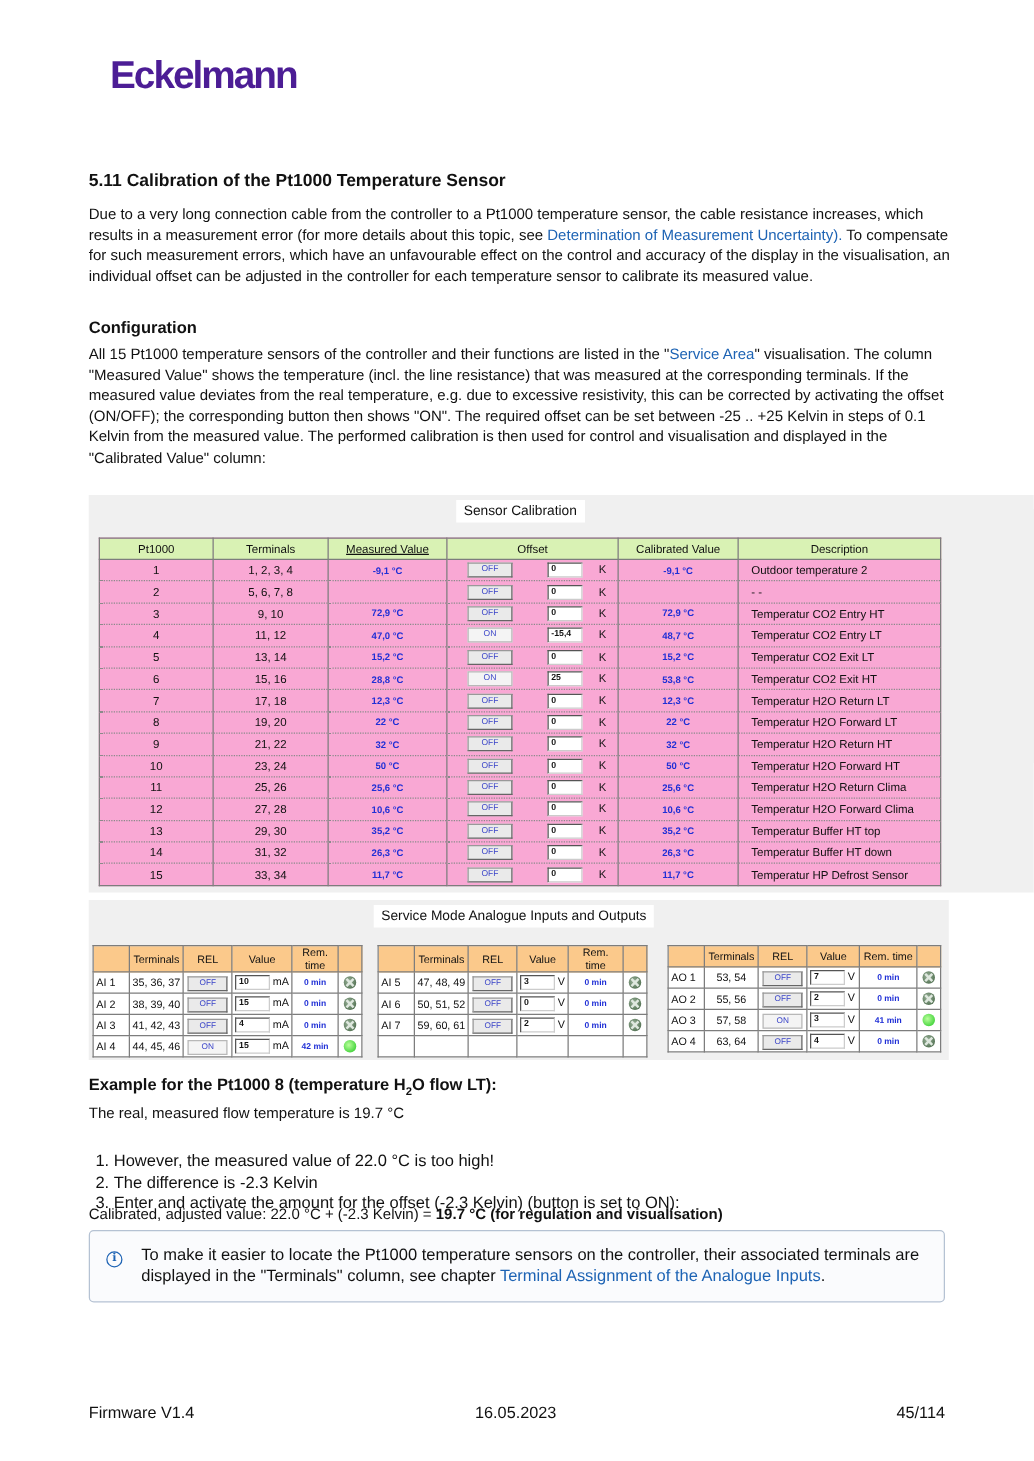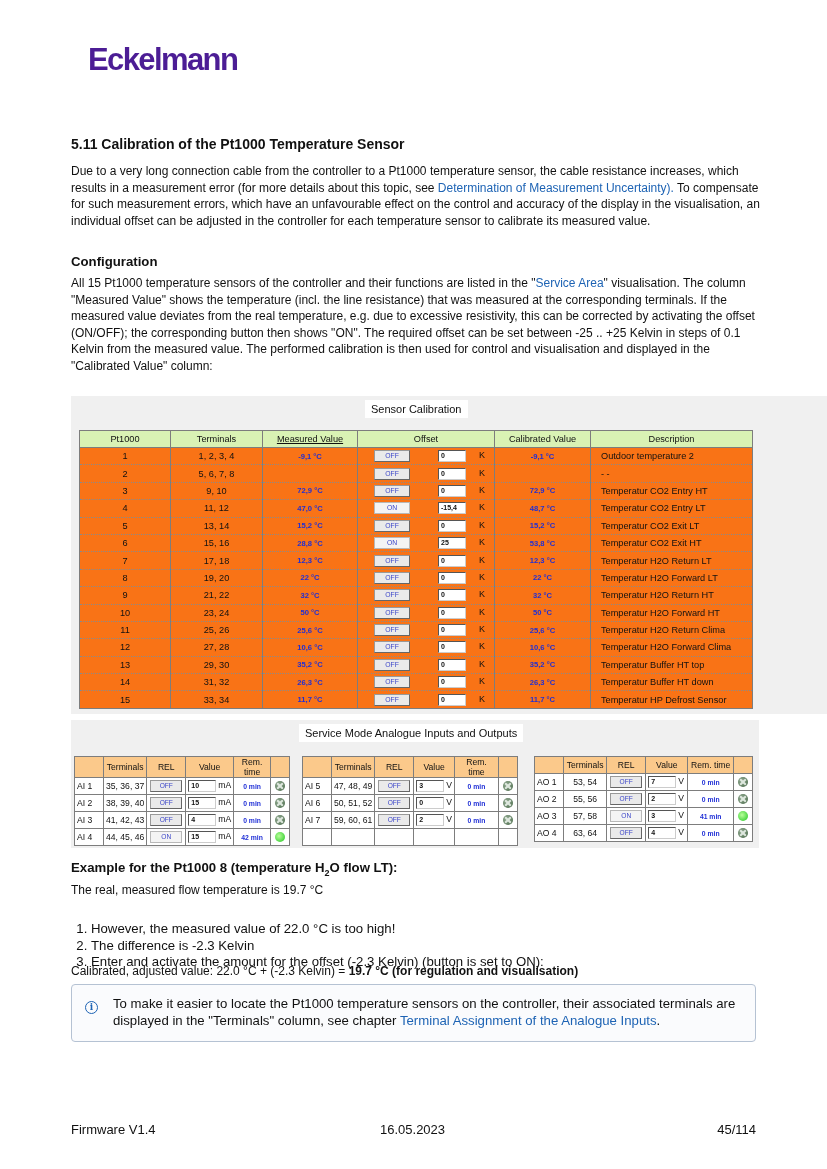--- a/index.html
+++ b/index.html
@@ -6,21 +6,21 @@
   body { width:827px; height:1169px; position:relative; font-family:"Liberation Sans", sans-serif; color:#111; overflow:hidden; }
   .logo { position:absolute; left:70px; top:42px; font-family:"Liberation Sans", sans-serif; font-weight:bold; font-size:31px; letter-spacing:-1.6px; color:#4c1d95;margin-left:18px; }
   .section-title { position:absolute; left:71px; top:136px; font-size:14px; font-weight:bold; }
   .para { position:absolute; left:71px; width:690px; font-size:12px; line-height:16.6px; }
   .link { color:#1d63b4; }
   .subhead { position:absolute; left:71px; font-size:13.2px; font-weight:bold; }
 
   
   .panel { position:absolute; left:71px; background:#f0f0f0; }
   .panel-title { position:absolute; background:#fff; font-size:11px; padding:3px 6px; }
-  table.grid { position:absolute; border-collapse:collapse; font-size:9.2px; background:#f97316; }
+  table.grid { position:absolute; border-collapse:collapse; font-size:9.2px; background:#f9a8d4; }
   table.grid th { background:#d9f2b4; font-weight:normal; border:1px solid #7d7d7d; height:16px; padding:0; }
   table.grid td { border-left:1px solid #7d7d7d; border-right:1px solid #7d7d7d; border-bottom:1px dotted #8a8a8a; height:16.4px; padding:0; text-align:center; }
   table.grid tr:last-child td { border-bottom:1px solid #7d7d7d; }
   .val { color:#1f2fd6; font-size:7.6px; font-weight:bold; }
   .btn { display:inline-block; width:34px; height:10px; line-height:10px; font-size:6.8px; color:#3a44c8; background:#eaeaea; border:1px solid #999; border-right-color:#666; border-bottom-color:#666; text-align:center; vertical-align:middle; }
   .btn.on { background:#f4f4f4; border-color:#b8b8b8; }
   .inp { display:inline-block; width:24px; height:10px; line-height:10px; font-size:7px; border:1px solid #555; border-right-color:#ccc; border-bottom-color:#ccc; background:#fff; text-align:left; padding-left:2px; vertical-align:middle; font-weight:bold; }
   .unit { font-size:9px; }
   .desc { text-align:left !important; padding-left:10px !important; }
 

